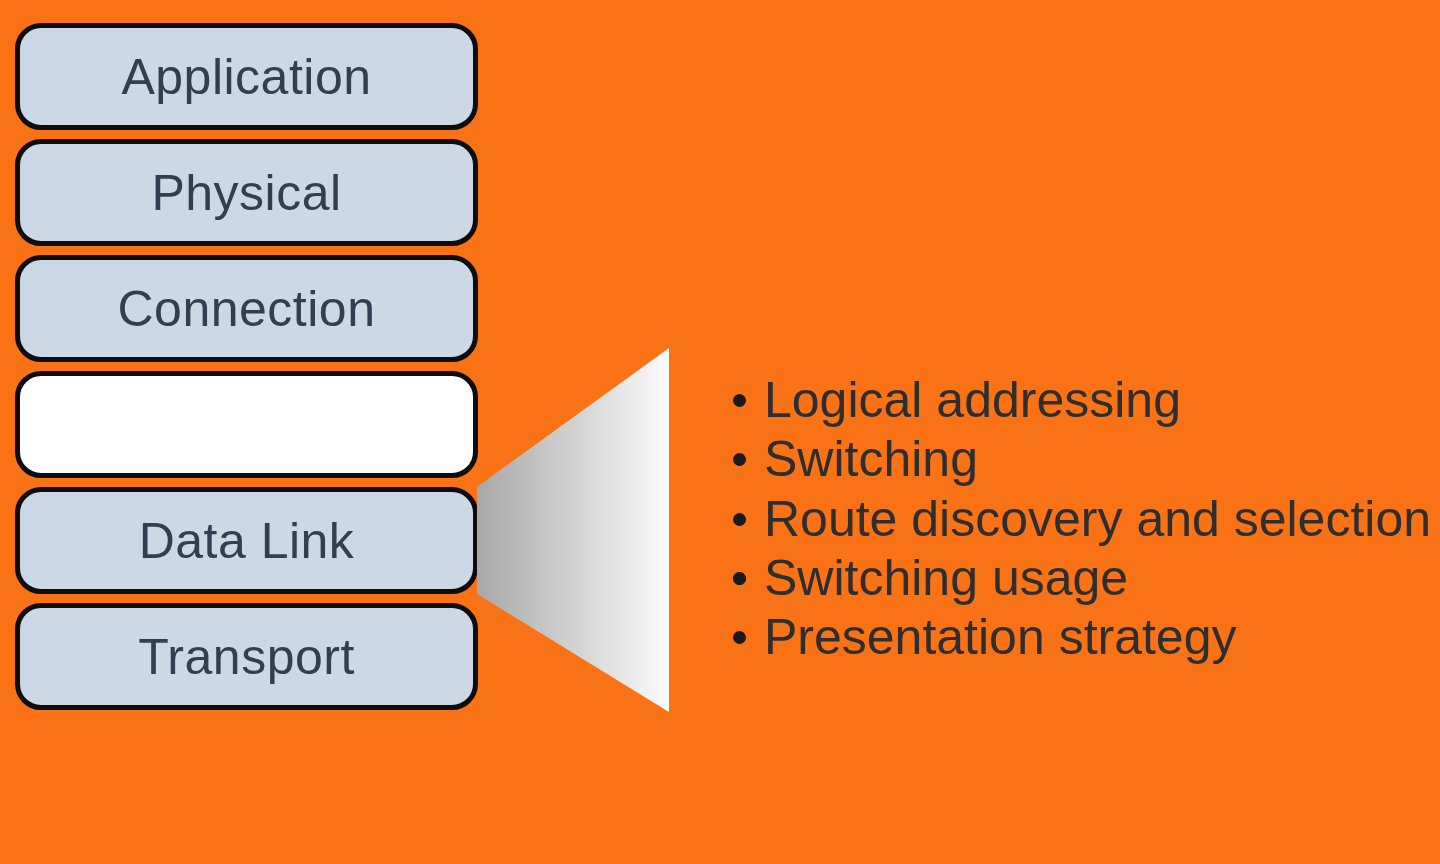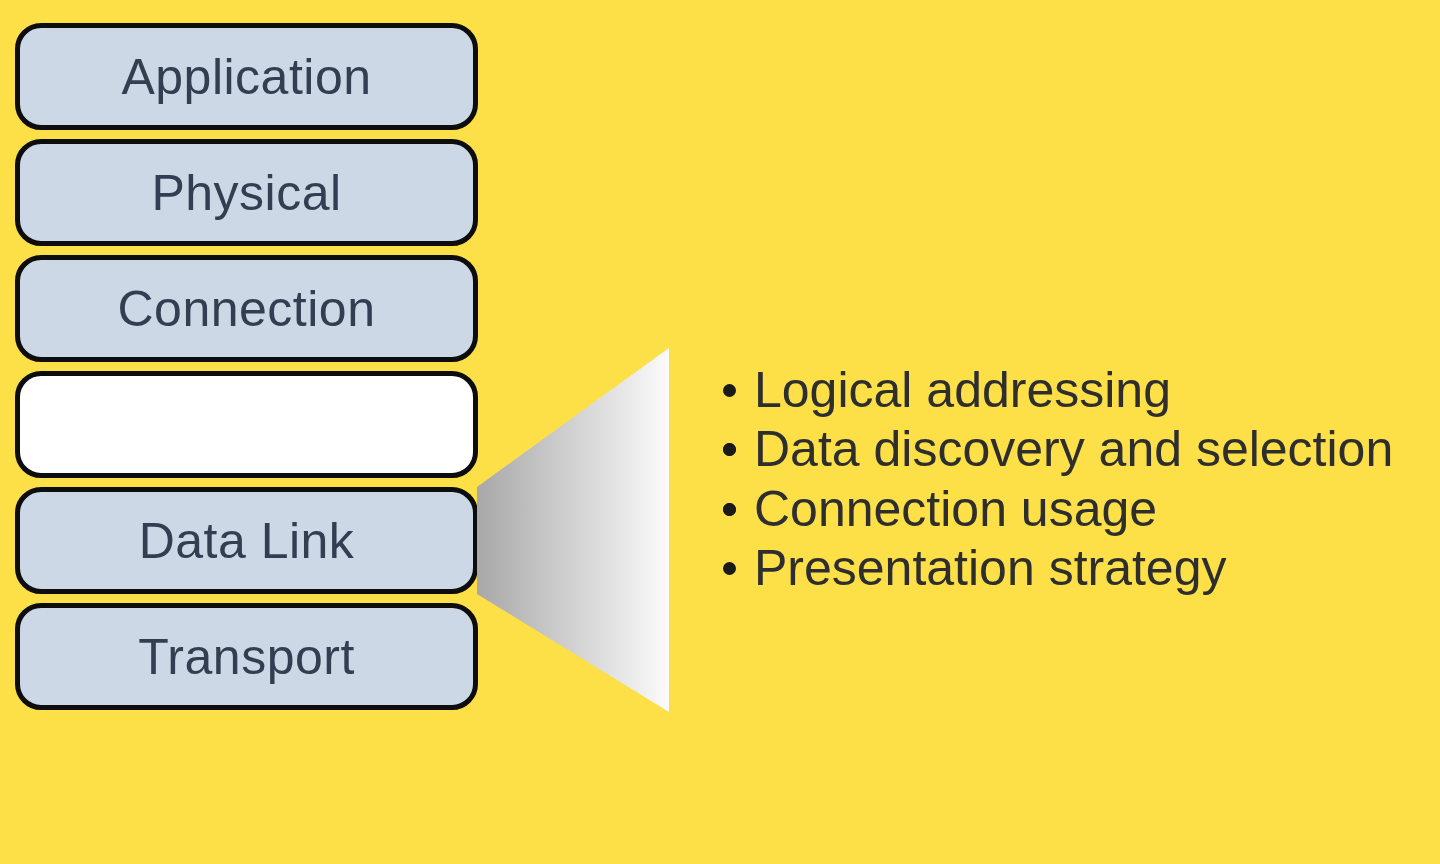--- a/index.html
+++ b/index.html
@@ -5,21 +5,21 @@
   html, body {
     margin: 0;
     padding: 0;
     background: #ffffff;
     font-family: "Liberation Sans", "DejaVu Sans", sans-serif;
   }
   .canvas {
     position: relative;
     width: 1440px;
     height: 864px;
-    background: #fde047;
+    background: #f97316;
     overflow: hidden;
   }
   .stack {
     position: absolute;
     left: 15px;
     top: 23px;
     width: 463px;
     display: flex;
     flex-direction: column;
     gap: 9px;
@@ -48,21 +48,21 @@
     left: 477px;
     top: 348px;
     width: 193px;
     height: 364px;
     display: block;
   }
   .callout-list {
     position: absolute;
     left: 700px;
     top: 355px;
-    margin: 6px;
+    margin: 16px;
     padding: 0;
     list-style: none;
   }
   .callout-item {
     position: relative;
     padding-left: 48px;
     font-size: 50px;
     line-height: 59.3px;
     color: #2e2e2e;
     white-space: nowrap;
@@ -113,31 +113,32 @@
     <polygon points="0,139 192,0 192,364 0,246" fill="url(#wedgeGrad)"></polygon>
   </svg>
 
   <ul class="callout-list">
     <li class="callout-item">
       <span class="bullet-dot"></span>
       <span>Logical addressing</span>
     </li>
     <li class="callout-item">
       <span class="bullet-dot"></span>
+      <span>Switching</span>
     </li>
     <li class="callout-item">
       <span class="bullet-dot"></span>
-      <span>Data discovery and selection</span>
+      <span>Route discovery and selection</span>
     </li>
     <li class="callout-item">
       <span class="bullet-dot"></span>
     </li>
     <li class="callout-item">
       <span class="bullet-dot"></span>
-      <span>Connection usage</span>
+      <span>Switching usage</span>
     </li>
     <li class="callout-item">
       <span class="bullet-dot"></span>
       <span>Presentation strategy</span>
     </li>
   </ul>
 
 </div>
 
 </body></html>

